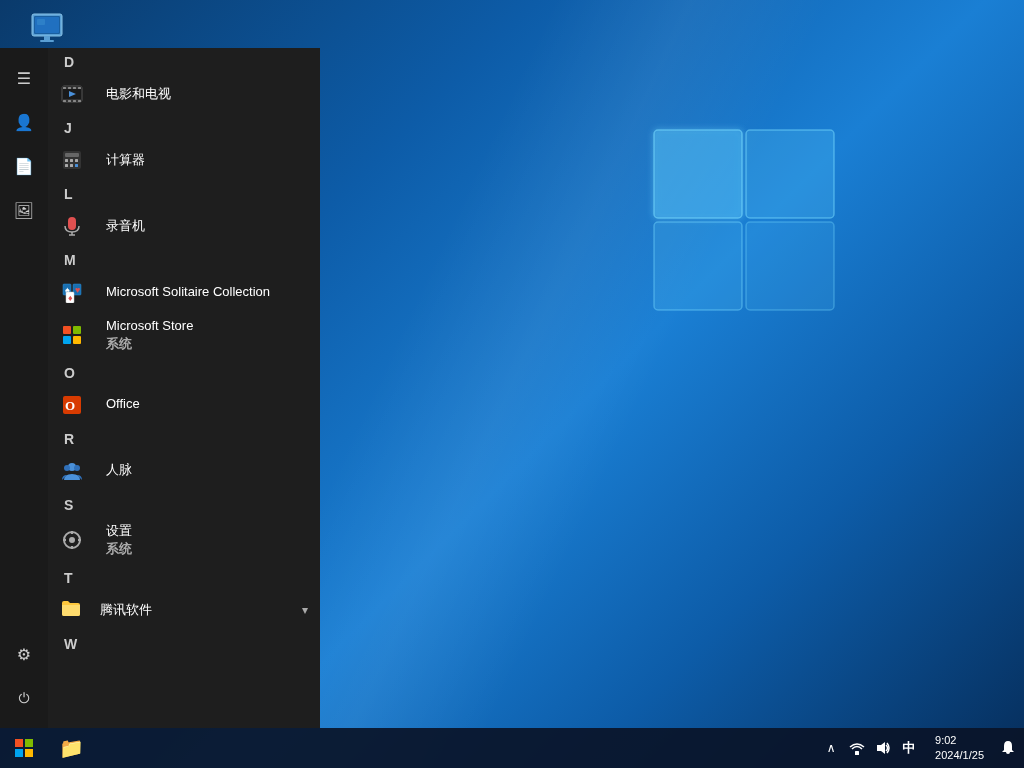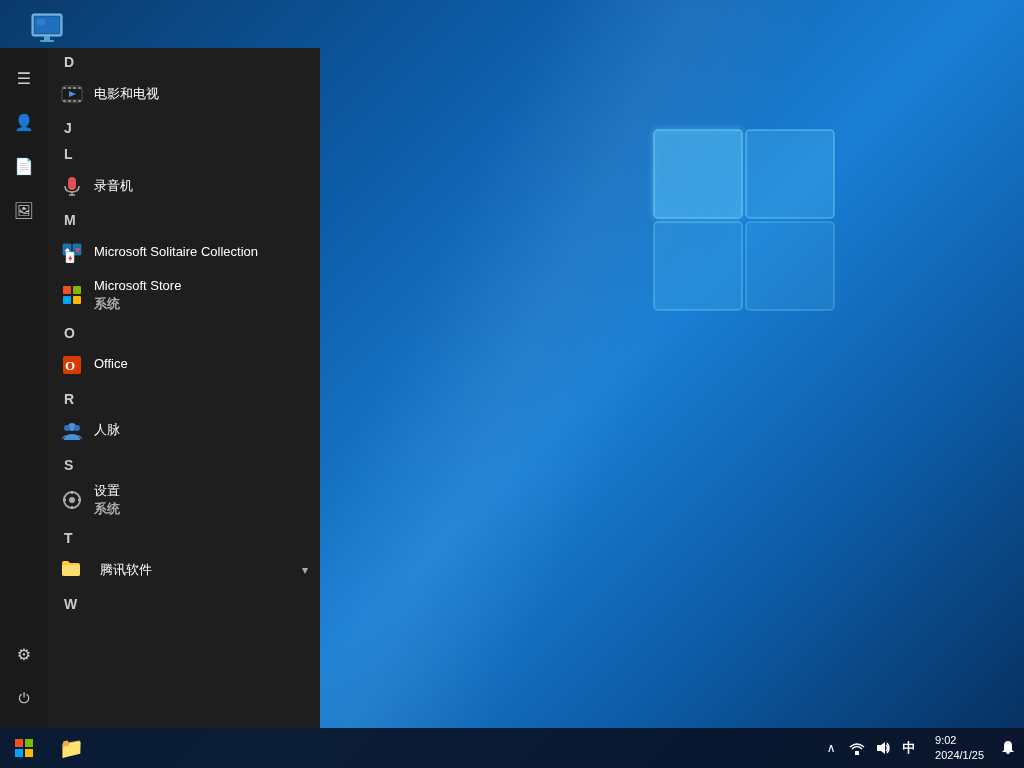--- a/index.html
+++ b/index.html
@@ -223,20 +223,21 @@
       display: flex;
       align-items: center;
       justify-content: center;
       flex-shrink: 0;
       font-size: 16px;
     }
 
     .app-item .app-info {
       display: flex;
       flex-direction: column;
+      margin-left: 12px;
     }
 
     .app-item .app-name {
       font-size: 13px;
       line-height: 1.3;
     }
 
     .app-item .app-sub {
       font-size: 13px;
       color: #aaa;
@@ -366,20 +367,37 @@
             <rect x="17" y="17" width="3" height="2" rx="0.5" fill="#888"></rect>
             <polygon points="8,8 8,14 15,11" fill="#4a90d9"></polygon>
           </svg>
         </div>
         <div class="app-info">
           <span class="app-name">电影和电视</span>
         </div>
       </div>
 
       <div class="section-letter">J</div>
+      <div class="app-item">
+        <div class="app-icon">
+          <svg width="22" height="22" viewBox="0 0 22 22">
+            <rect x="2" y="2" width="18" height="18" rx="2" fill="#333"></rect>
+            <rect x="4" y="4" width="14" height="4" rx="1" fill="#666"></rect>
+            <rect x="4" y="10" width="3" height="3" rx="0.5" fill="#aaa"></rect>
+            <rect x="9" y="10" width="3" height="3" rx="0.5" fill="#aaa"></rect>
+            <rect x="14" y="10" width="3" height="3" rx="0.5" fill="#aaa"></rect>
+            <rect x="4" y="15" width="3" height="3" rx="0.5" fill="#aaa"></rect>
+            <rect x="9" y="15" width="3" height="3" rx="0.5" fill="#aaa"></rect>
+            <rect x="14" y="15" width="3" height="3" rx="0.5" fill="#4a90d9"></rect>
+          </svg>
+        </div>
+        <div class="app-info">
+          <span class="app-name">计算器</span>
+        </div>
+      </div>
 
       <div class="section-letter">L</div>
       <div class="app-item">
         <div class="app-icon">
           <svg width="22" height="22" viewBox="0 0 22 22">
             <rect x="7" y="2" width="8" height="13" rx="4" fill="#e05050"></rect>
             <path d="M4 11 Q4 17 11 17 Q18 17 18 11" fill="none" stroke="#aaa" stroke-width="1.5"></path>
             <line x1="11" y1="17" x2="11" y2="20" stroke="#aaa" stroke-width="1.5"></line>
             <line x1="8" y1="20" x2="14" y2="20" stroke="#aaa" stroke-width="1.5"></line>
           </svg>

